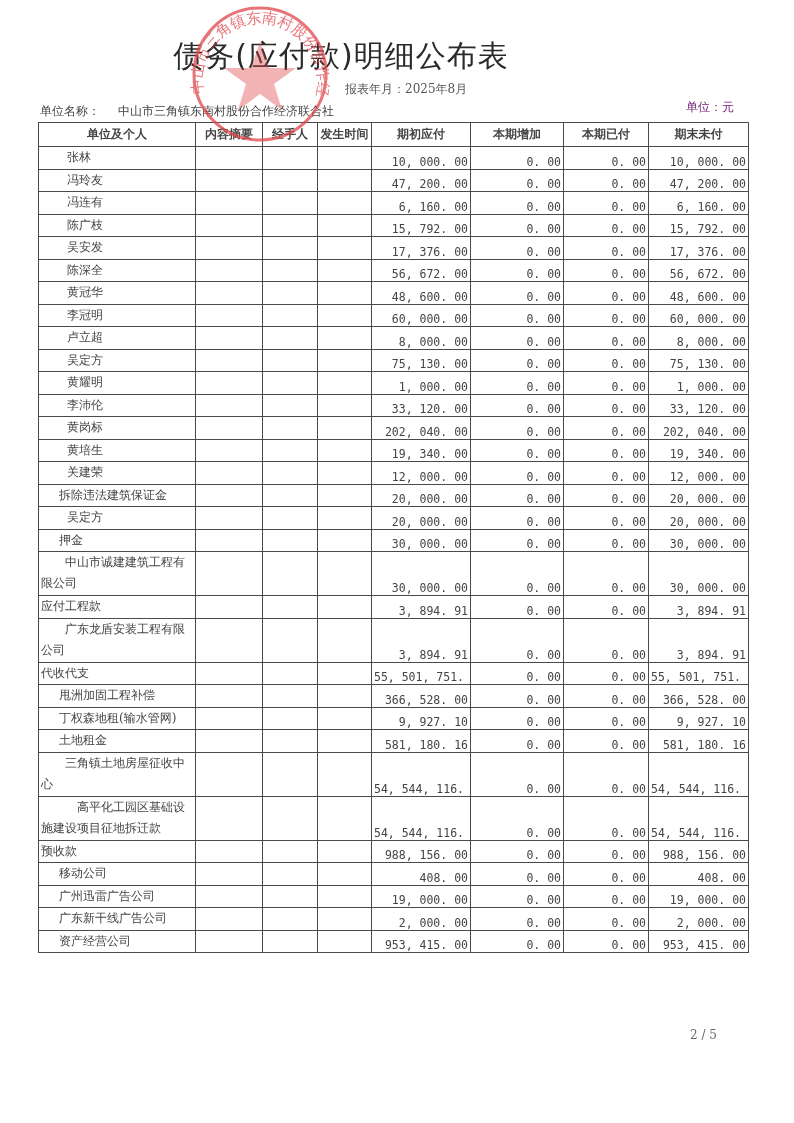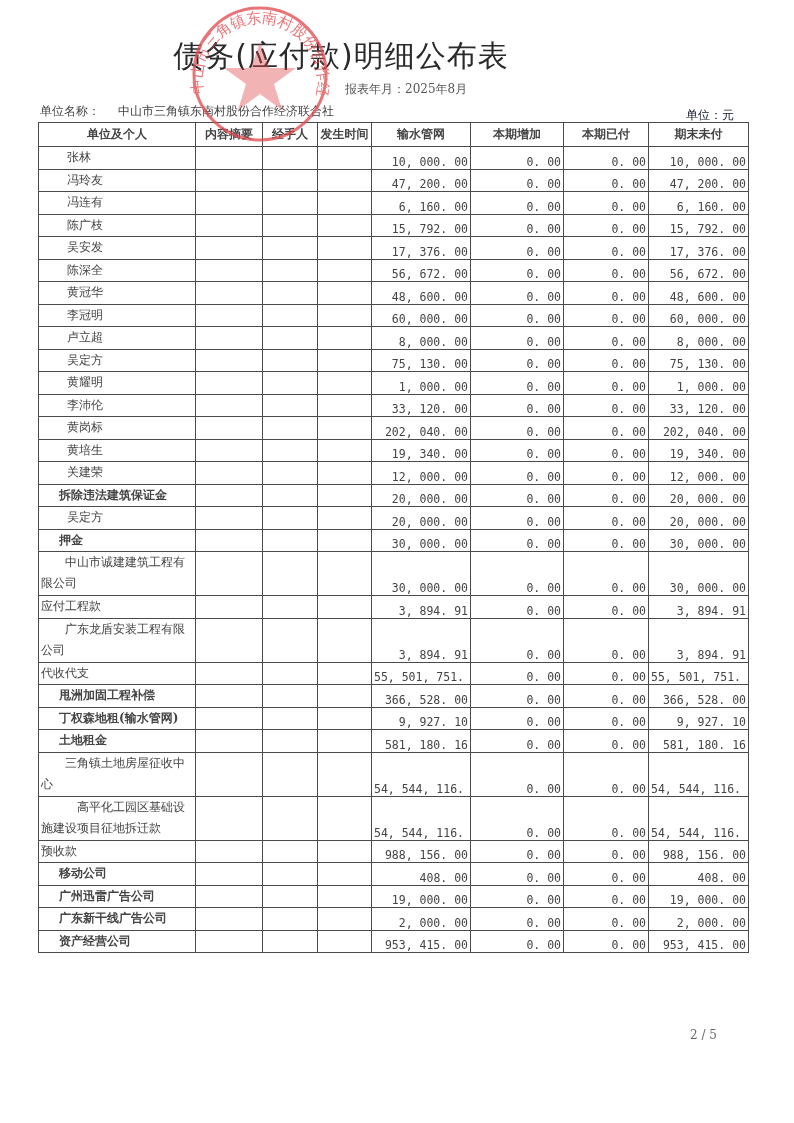--- a/index.html
+++ b/index.html
@@ -4,29 +4,29 @@
 <style>
   html, body { margin: 0; padding: 0; background: #ffffff; }
   body { width: 794px; height: 1123px; position: relative; overflow: hidden;
          font-family: "DejaVu Serif", "Liberation Serif", serif; color: #3a3a3a; }
   .title { position: absolute; left: 0; width: 682px; top: 36px; text-align: center;
            font-family: "DejaVu Sans", "Liberation Sans", sans-serif; font-size: 30px;
            color: #2a2a2a; letter-spacing: 1px; }
   .report-date { position: absolute; left: 345px; top: 81px; font-size: 12px; color: #555; }
   .unit-name-label { position: absolute; left: 40px; top: 103px; font-size: 12px; color: #444; }
   .unit-name-value { position: absolute; left: 118px; top: 103px; font-size: 12px; color: #444; }
-  .unit-label { position: absolute; left: 686px; top: 107px; font-size: 12px; color: #0f172a; }
+  .unit-label { position: absolute; left: 686px; top: 99px; font-size: 12px; color: #701a75; }
   table.ledger { position: absolute; left: 38px; top: 122px; border-collapse: collapse;
                  table-layout: fixed; width: 710px; font-size: 12px; }
   table.ledger th, table.ledger td { border: 1px solid #4a4a4a; padding: 0 2px;
                  height: 21.5px; overflow: hidden; white-space: nowrap; }
   table.ledger th { font-weight: bold; text-align: center; color: #444; height: 23px; }
   td.name { text-align: left; color: #444; }
   td.name.lvl0 { padding-left: 2px; }
-  td.name.lvl1 { padding-left: 20px; font-weight: bold; }
+  td.name.lvl1 { padding-left: 20px; }
   td.name.lvl2 { padding-left: 28px; }
   td.name.wrap { white-space: normal; line-height: 21px; height: 43px; vertical-align: top; }
   td.num { text-align: right; font-family: "DejaVu Sans Mono", "Liberation Mono", monospace;
            font-size: 11.5px; color: #444; vertical-align: bottom; padding-bottom: 2px; }
   td.blank { }
   .page-num { position: absolute; left: 690px; top: 1028px; font-size: 12px; color: #666; }
   .stamp { position: absolute; left: 180px; top: 2px; width: 160px; height: 150px;
            pointer-events: none; opacity: 0.75; }
 </style>
 </head>
@@ -48,21 +48,21 @@
       <col style="width:93px">
       <col style="width:85px">
       <col style="width:100px">
   </colgroup>
   <thead>
     <tr>
       <th>单位及个人</th>
       <th>内容摘要</th>
       <th>经手人</th>
       <th>发生时间</th>
-      <th>输水管网</th>
+      <th>期初应付</th>
       <th>本期增加</th>
       <th>本期已付</th>
       <th>期末未付</th>
     </tr>
   </thead>
   <tbody id="ledger-body">
       <tr>
         <td class="name lvl2">张林</td>
         <td class="blank"></td>
         <td class="blank"></td>

